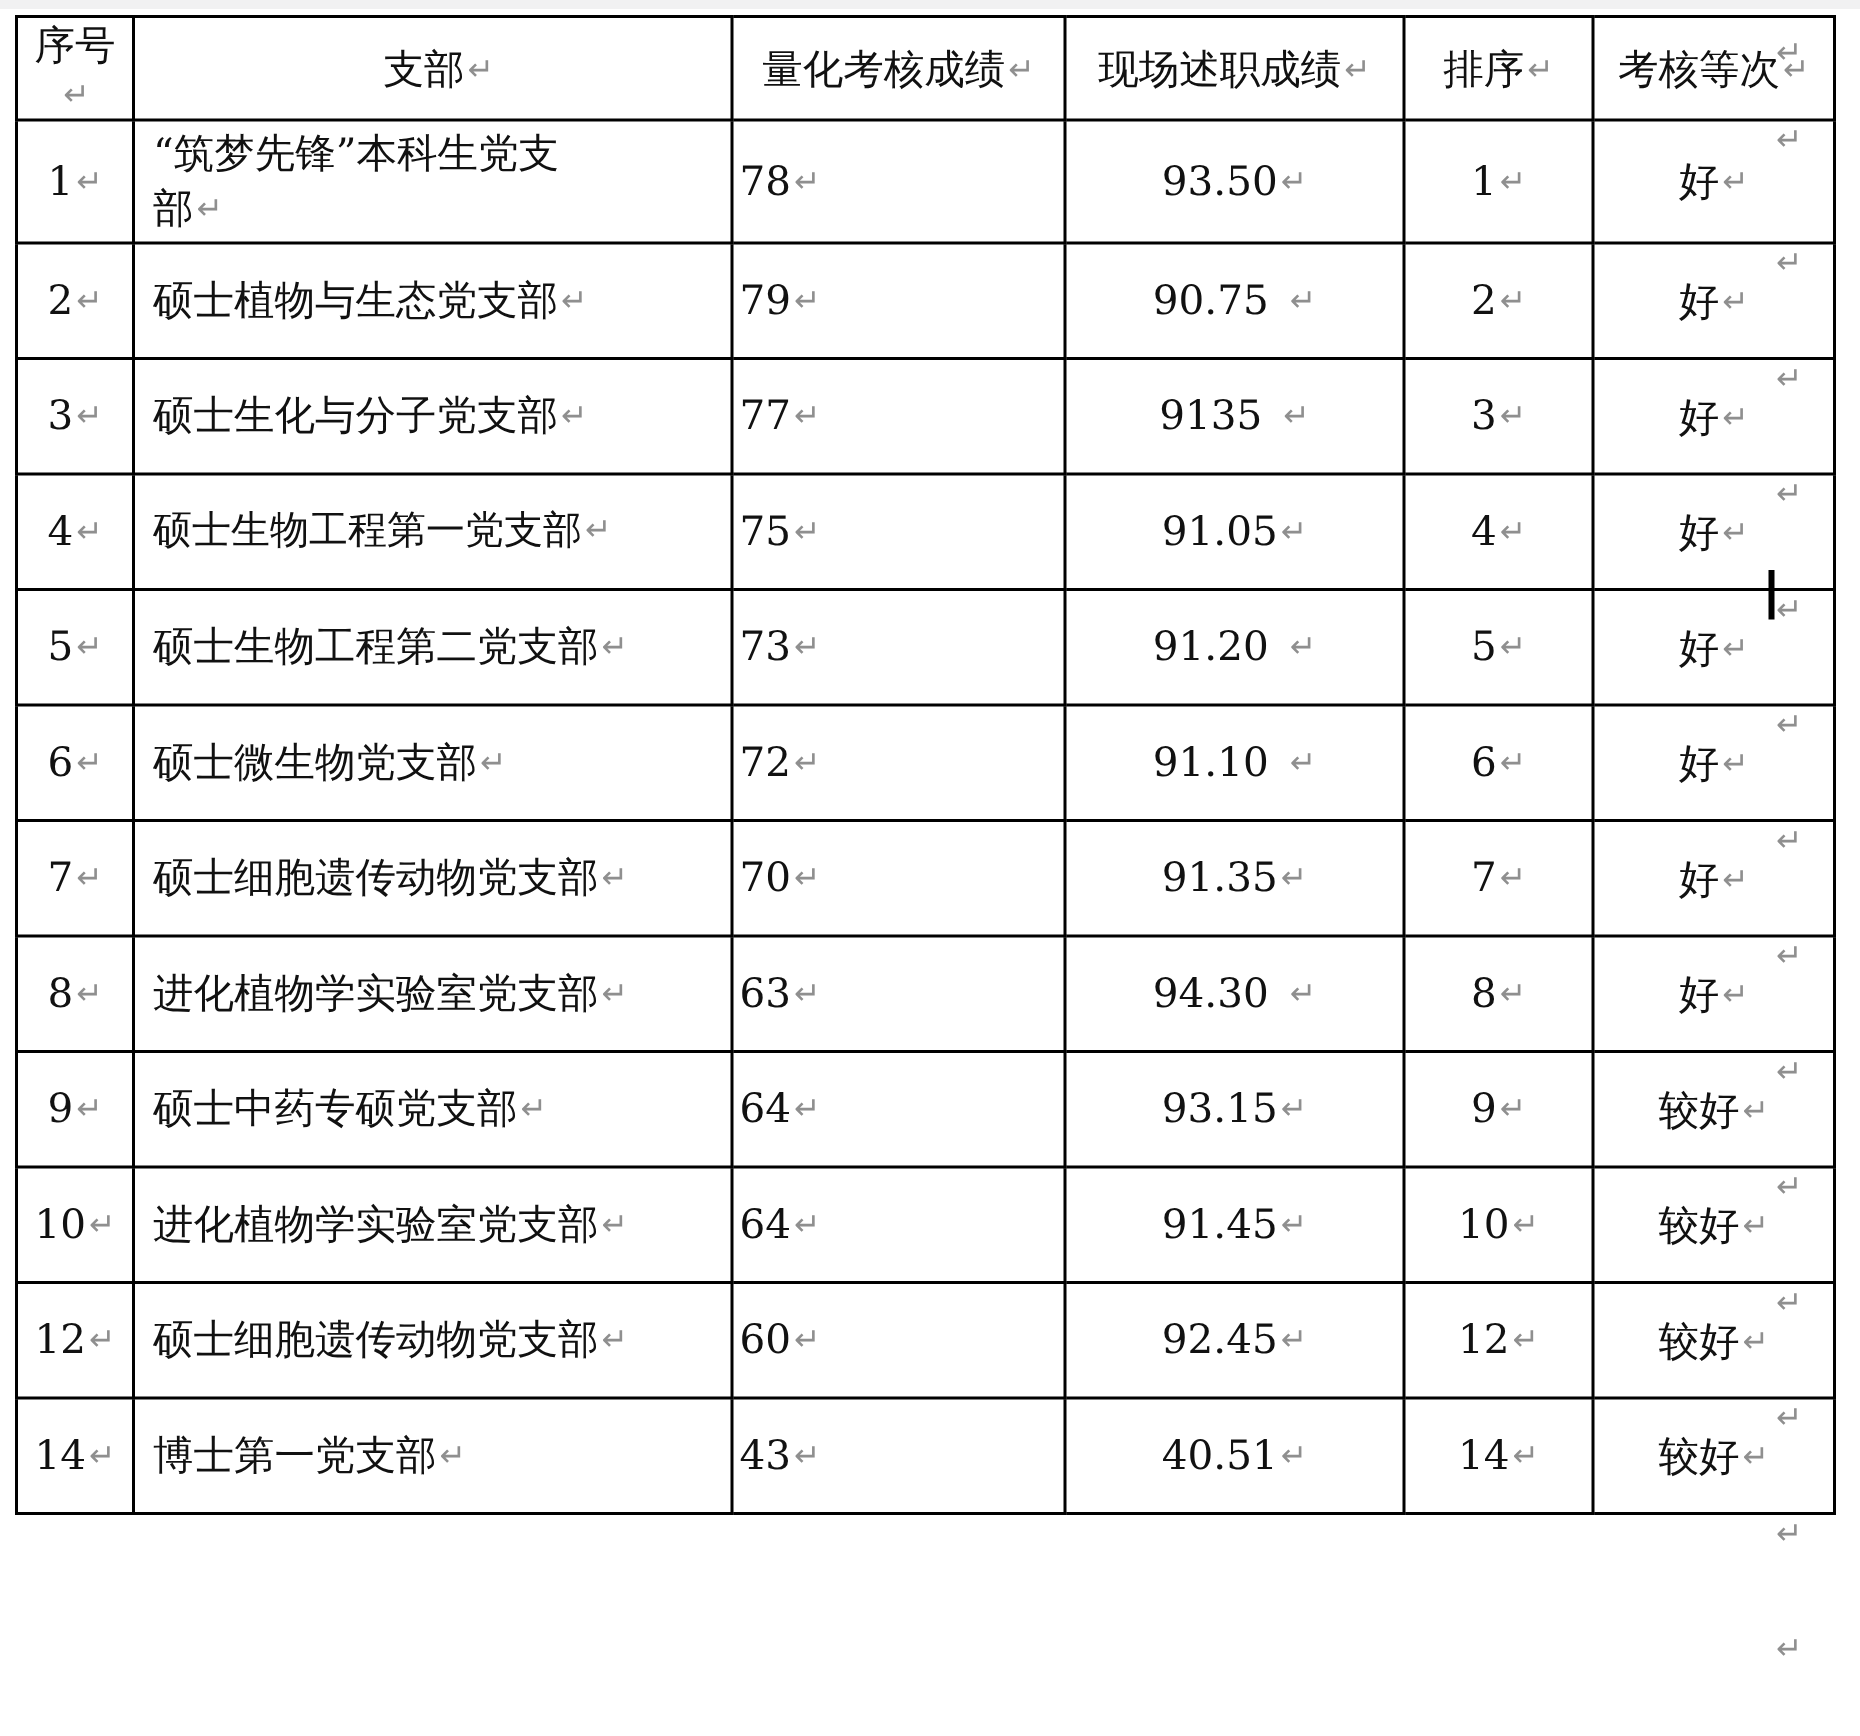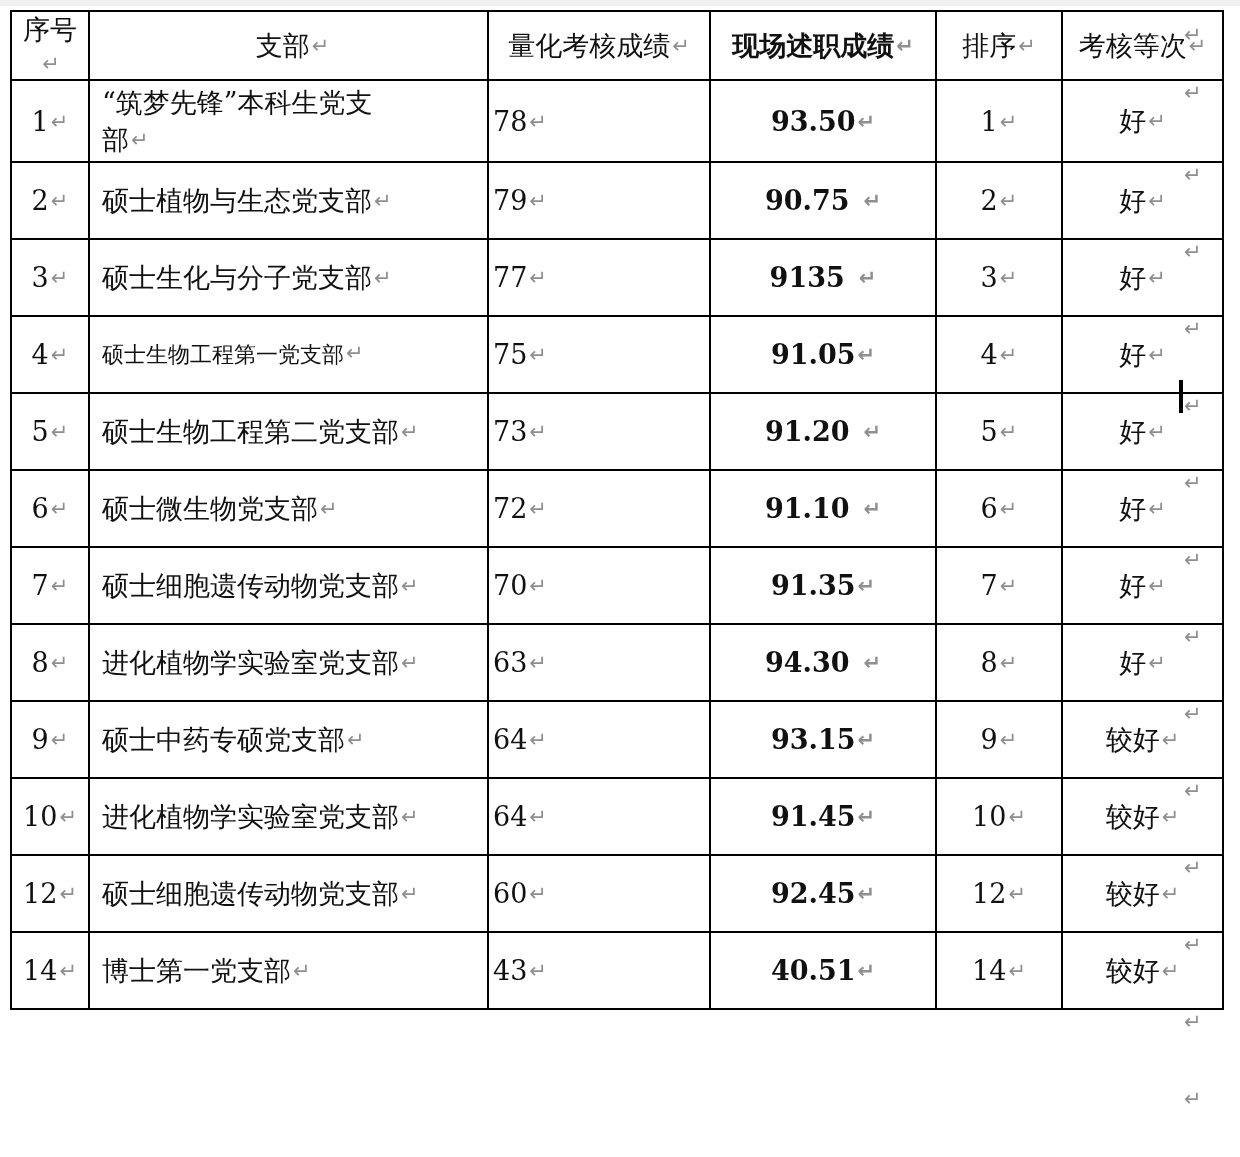--- a/index.html
+++ b/index.html
@@ -16,28 +16,28 @@
   .doc-table td{
     border:2px solid #000;
     padding:0 4px;
     vertical-align:middle;
     font-size:27px;
     overflow:hidden;
   }
   .c-no{width:68px;text-align:center;}
   .c-branch{width:381px;text-align:left;padding-left:12px !important;margin-left:41px;}
   .c-quant{width:212px;text-align:left;}
-  .c-onsite{width:216px;text-align:center;font-weight:bold;}
+  .c-onsite{width:216px;text-align:center;}
   .c-rank{width:116px;text-align:center;margin-top:40px;}
   .c-grade{width:151px;text-align:center;}
   tr.hdr td{text-align:center;height:54px;}
   tr.r1 td{height:80px;}
   tr.rn td{height:75px;}
   .branch-text{white-space:pre-wrap;line-height:37px;display:inline;}
-  .branch-small{font-size:22px;}
+  .branch-small{font-size:26px;}
   .pilcrow{
     color:#8f8f8f;font-size:21px;font-family:"DejaVu Sans","Liberation Sans",sans-serif;
     margin-left:2px;position:relative;top:-2px;display:inline-block;
   }
   .pilcrow.gap{margin-left:14px;}
   .margin-mark{
     position:absolute;left:1184px;color:#8f8f8f;font-size:21px;
     font-family:"DejaVu Sans","Liberation Sans",sans-serif;line-height:21px;
   }
   .text-cursor{

